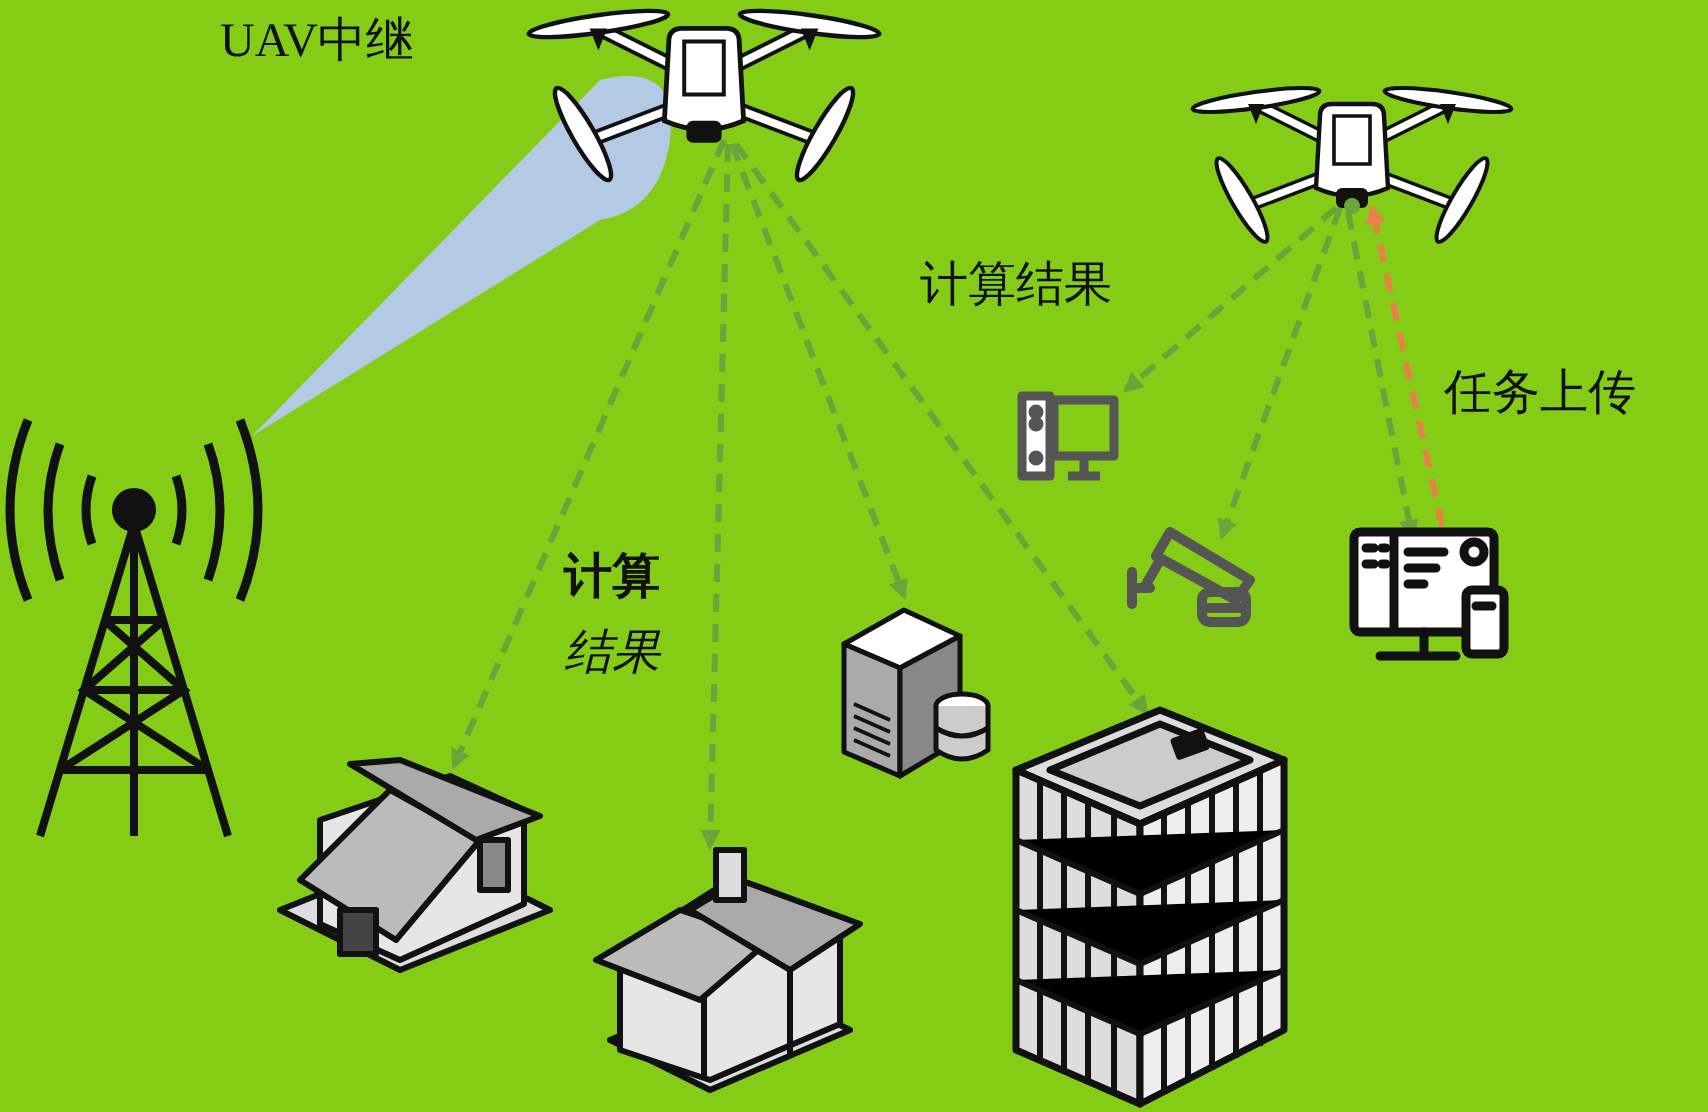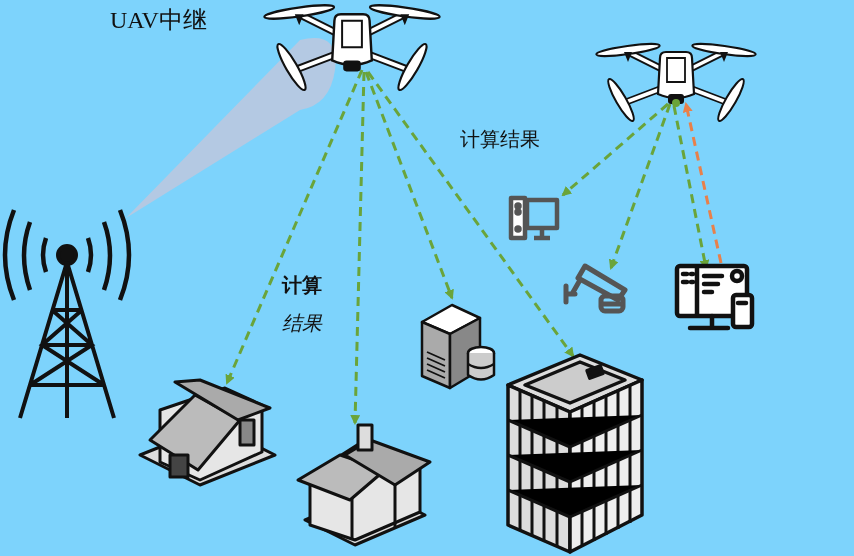--- a/index.html
+++ b/index.html
@@ -1,20 +1,20 @@
 <!DOCTYPE html>
 <html><head>
 <meta charset="utf-8">
 <style>
   html,body{margin:0;padding:0;background:#fff;}
-  #stage{position:relative;width:854px;height:556px;overflow:hidden;background:#7dd3fc;font-family:"DejaVu Serif","Liberation Serif",serif;}
+  #stage{position:relative;width:854px;height:556px;overflow:hidden;background:#84cc16;font-family:"DejaVu Serif","Liberation Serif",serif;}
   svg{position:absolute;left:0;top:0;}
   .lbl{position:absolute;color:#111;white-space:nowrap;font-family:"DejaVu Sans","Liberation Sans",sans-serif;}
   .title{font-family:"Liberation Serif","DejaVu Serif",serif;font-size:24px;}
-  .note{font-size:20px;}
+  .note{font-size:24px;}
 </style>
 </head>
 <body>
 
 <div id="stage">
 <svg width="854" height="556" viewBox="0 0 854 556" xmlns="http://www.w3.org/2000/svg">
   <defs>
     <marker id="ag" markerWidth="10" markerHeight="10" refX="8" refY="5" orient="auto" markerUnits="userSpaceOnUse">
       <path d="M0,0 L10,5 L0,10 z" fill="#6aa43a"></path>
     </marker>
@@ -130,13 +130,14 @@
     <path d="M712,316 L712,326 M690,328 L728,328"></path>
     <rect x="733" y="295" width="19" height="32" rx="3" fill="#fff"></rect>
     <path d="M738,303 L746,303"></path>
   </g>
 </svg>
 
 <div class="lbl title" style="left:110px;top:4px;">UAV中继</div>
 <div class="lbl note" style="left:460px;top:126px;">计算结果</div>
 <div class="lbl note" style="left:282px;top:272px;font-weight:bold;">计算</div>
 <div class="lbl note" style="left:282px;top:310px;font-style:italic;">结果</div>
+<div class="lbl note" style="left:722px;top:180px;">任务上传</div>
 </div>
 
 </body></html>

